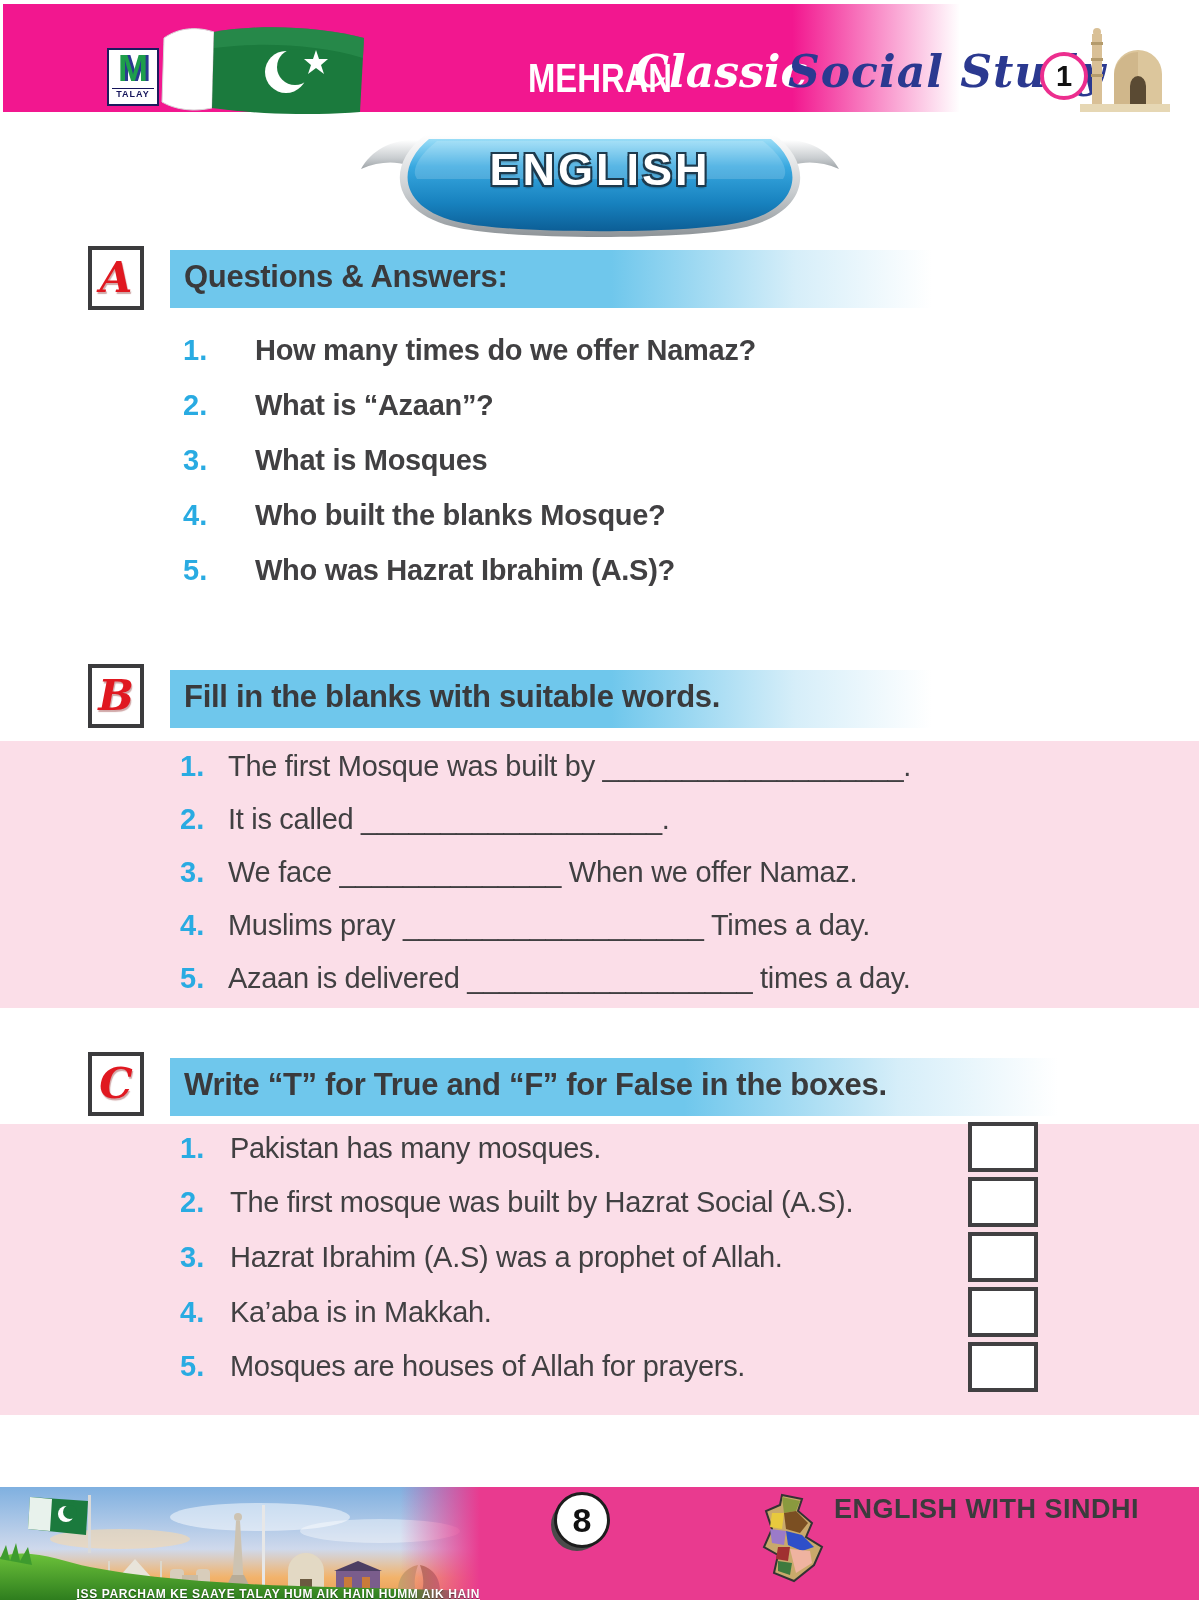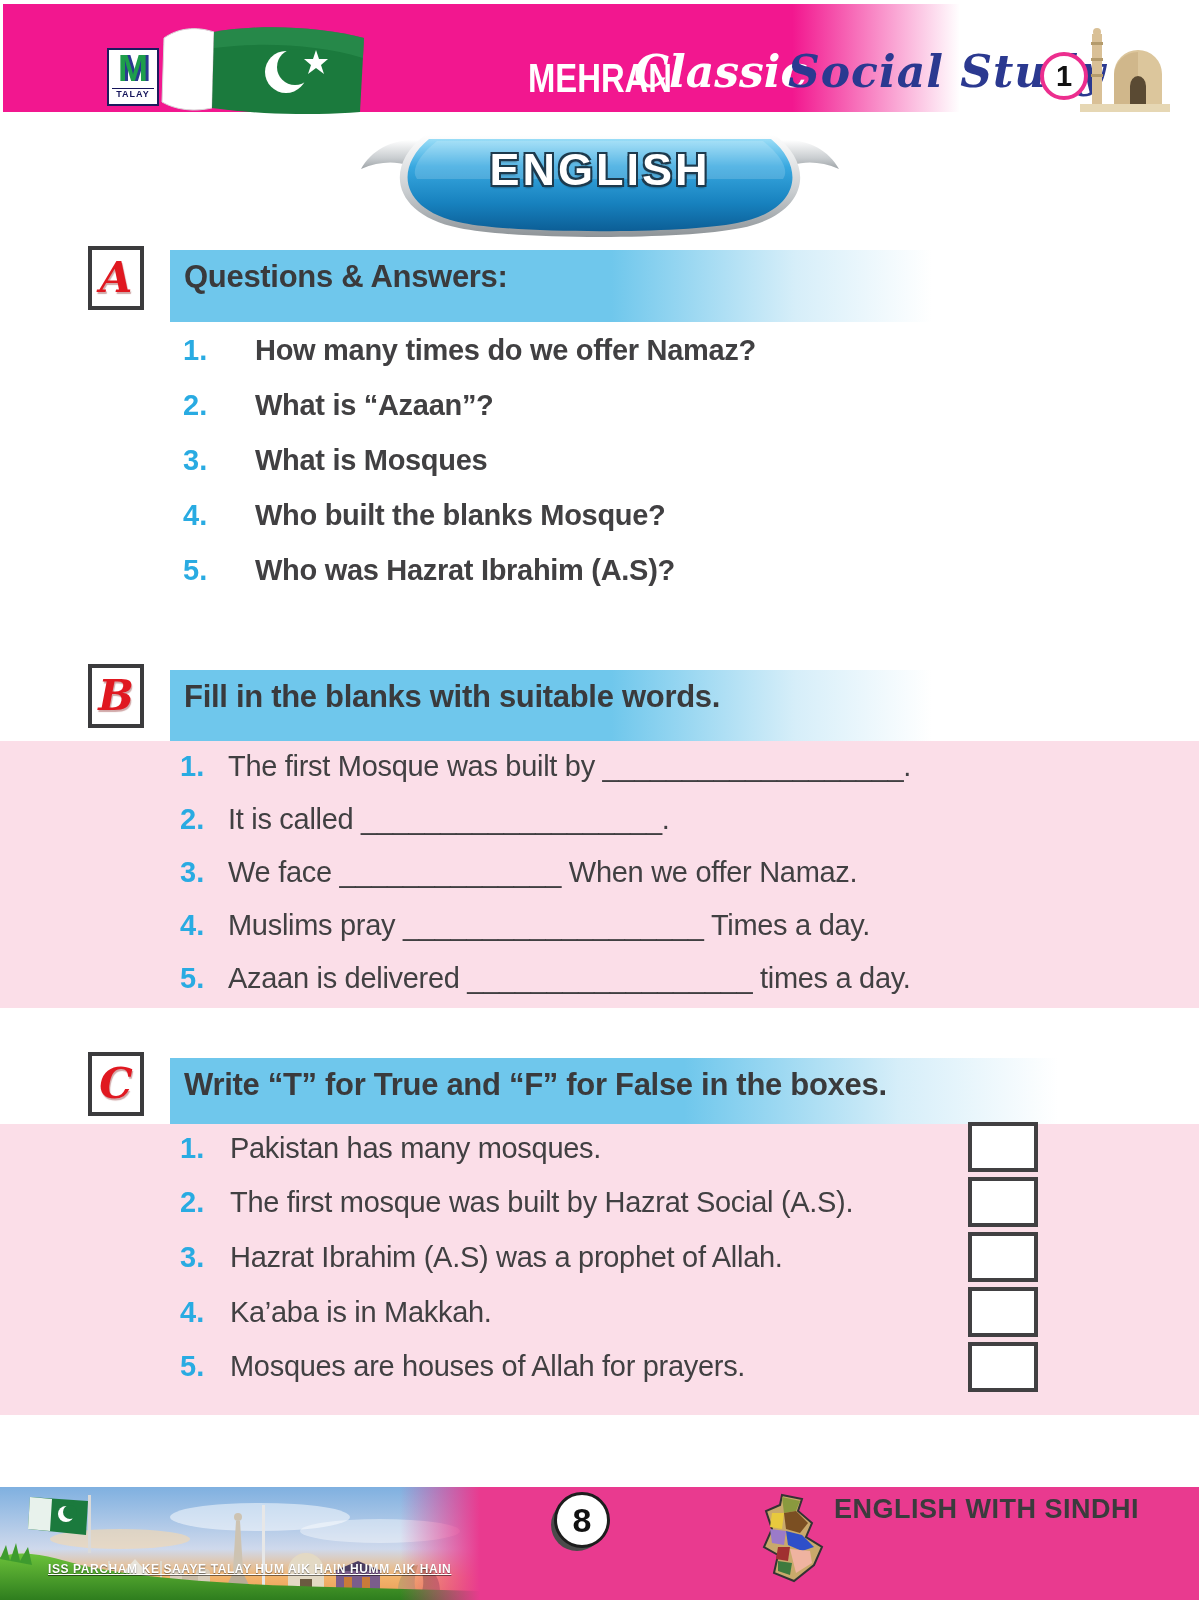--- a/index.html
+++ b/index.html
@@ -45,40 +45,40 @@
   .ribbon-title{position:absolute;left:0;top:18px;width:100%;text-align:center;color:#fff;
     font-size:45px;font-weight:700;letter-spacing:3px;
     text-shadow:-2px -2px 0 #1d3a4d,2px -2px 0 #1d3a4d,-2px 2px 0 #1d3a4d,2px 2px 0 #1d3a4d,0 3px 2px rgba(0,0,0,.35);}
 
   
   .badge{position:absolute;left:88px;width:56px;height:64px;background:#fff;
     border:4px solid #3B3B3D;text-align:center;}
   .badge span{font-family:"DejaVu Serif",serif;font-style:italic;font-weight:700;
     font-size:42px;line-height:56px;color:var(--badge-red);
     text-shadow:1px 2px 1px rgba(120,0,0,.35);}
-  .sec-bar{position:absolute;left:170px;height:72px;
+  .sec-bar{position:absolute;left:170px;height:58px;
     background:linear-gradient(90deg,var(--bar-blue) 0%,var(--bar-blue) 55%,#D6EEF9 78%,#ffffff 95%);}
   .sec-bar h2{font-size:31px;font-weight:700;color:#3A3A3C;line-height:54px;padding-left:14px;
     letter-spacing:-.3px;white-space:nowrap;}
   .pink-block{position:absolute;left:0;width:1199px;background:var(--pink-block);}
 
   .row{position:absolute;height:40px;white-space:nowrap;}
   .row .num{position:absolute;left:180px;font-weight:700;color:var(--number-blue);font-size:29px;}
   .row .txt{position:absolute;font-size:29px;color:#414042;letter-spacing:-.3px;text-align:center;}
   .row-a .num{left:183px;}
   .row-a .txt{left:255px;font-weight:700;}
   .row-b .txt{left:228px;}
   .row-c .txt{left:230px;}
 
   .tf-box{position:absolute;left:968px;width:70px;height:50px;background:#fff;border:4px solid #414042;}
 
   
   .footer-band{position:absolute;left:0;top:1487px;width:1199px;height:113px;background:var(--footer-pink);}
   .collage{position:absolute;left:0;top:0;width:480px;height:113px;}
-  .collage-caption{position:absolute;left:0;top:75px;width:480px;text-align:left;color:#fff;
+  .collage-caption{position:absolute;left:0;top:100px;width:480px;text-align:right;color:#fff;
     font-size:12px;font-weight:700;letter-spacing:.6px;text-decoration:underline;
     text-shadow:0 1px 1px rgba(0,0,0,.5);padding-left:48px;}
   .page-circle{position:absolute;left:554px;top:5px;width:56px;height:56px;border-radius:50%;
     background:#fff;border:3px solid #1d1d1d;box-shadow:-5px 5px 0 -2px #4a4a4a;
     text-align:center;font-size:34px;font-weight:700;color:#111;line-height:50px;}
   .sindh-map{position:absolute;left:752px;top:6px;width:78px;height:90px;}
   .footer-label{position:absolute;left:834px;top:7px;font-size:27px;font-weight:700;
     color:#3B3B3D;letter-spacing:.5px;white-space:nowrap;}
 </style>
 </head>

